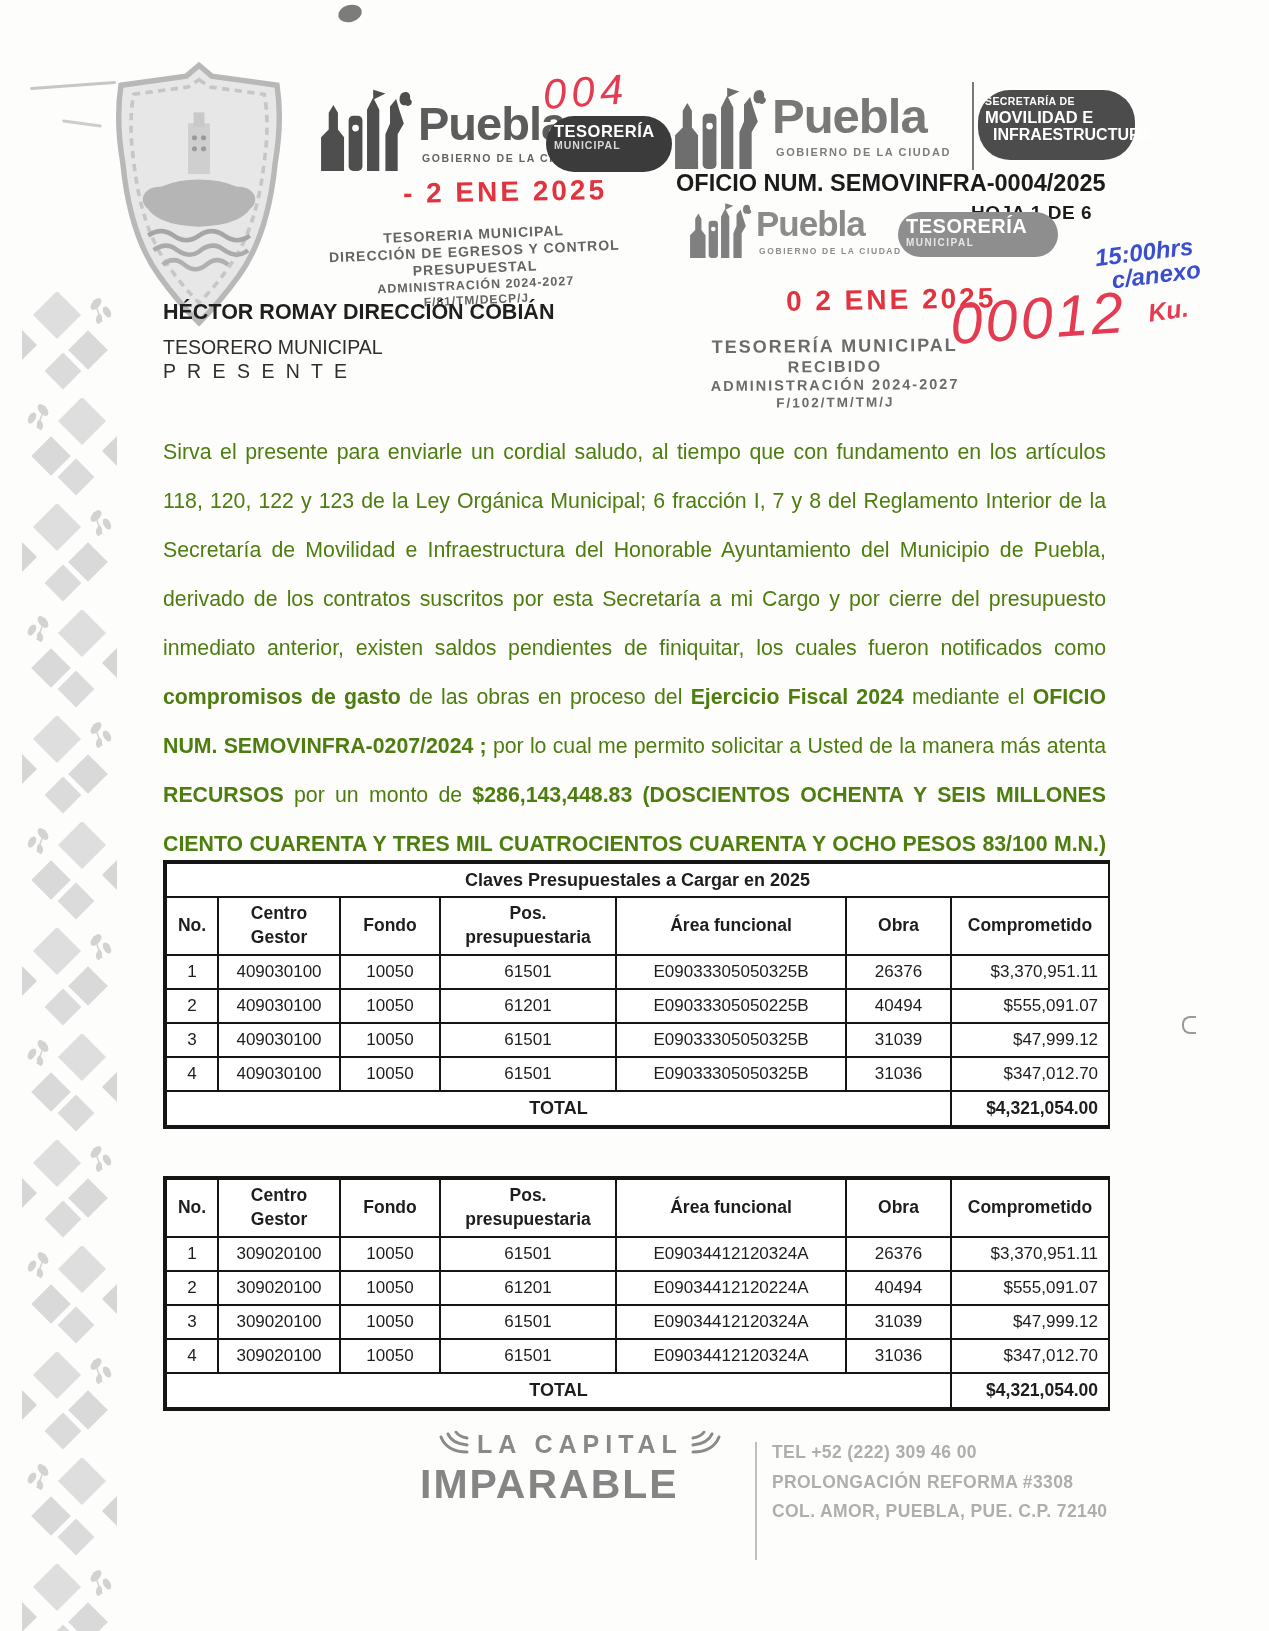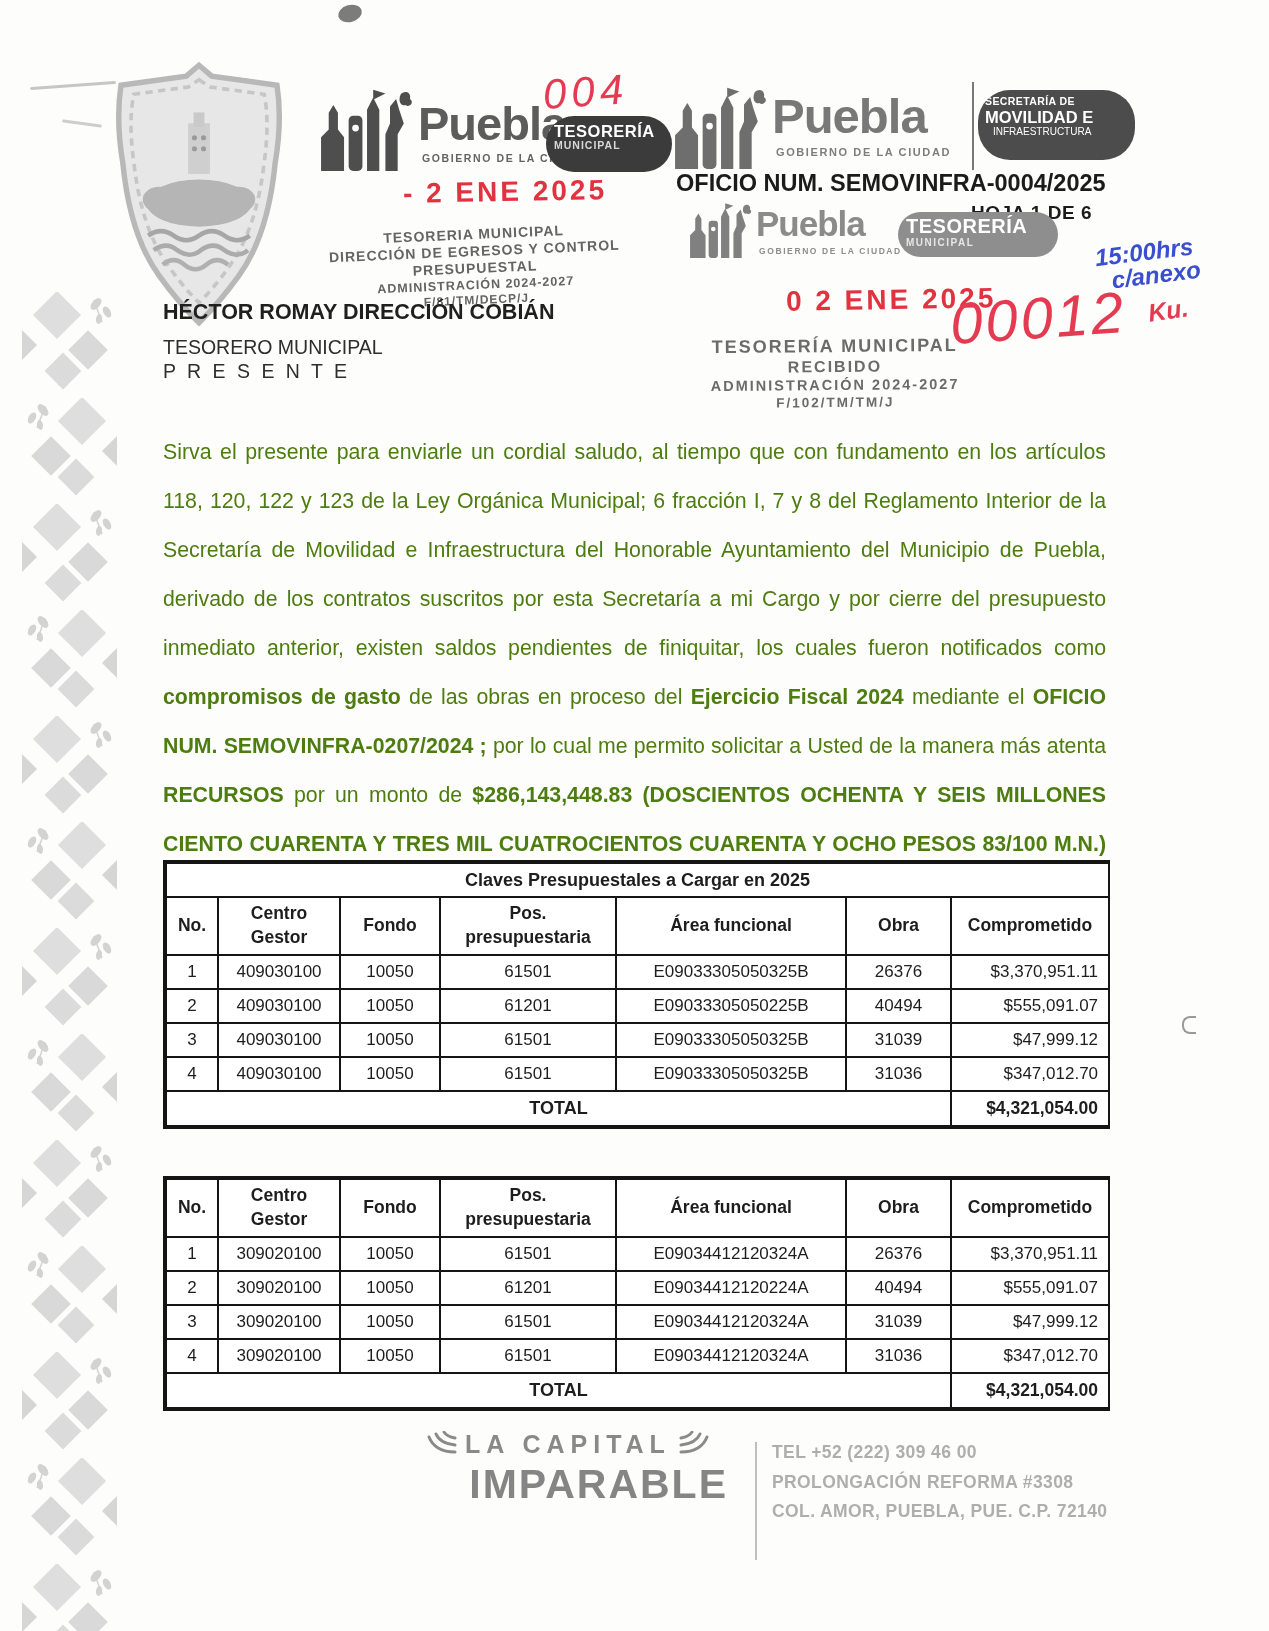--- a/index.html
+++ b/index.html
@@ -27,21 +27,21 @@
   .doc-table table{border-collapse:collapse;width:100%;table-layout:fixed;}
   .doc-table td{border:2px solid #151515;text-align:center;font-size:17px;color:#1d1d1d;
                 padding:0;overflow:hidden;}
   .doc-table td.titlecell{font-weight:700;font-size:18px;height:32px;}
   .doc-table td.headcell{font-weight:800;font-size:17.5px;height:56px;white-space:pre-line;line-height:1.35;}
   .doc-table td.datacell{height:32px;}
   .doc-table td.money{text-align:right;padding-right:10px;}
   .doc-table td.totallabel{font-weight:800;font-size:18px;height:33px;margin-top:45px;}
   .doc-table td.totalvalue{font-weight:800;font-size:17.5px;}
   
-  #footer-logo{left:408px;top:1430px;width:320px;text-align:right;color:#898989;}
+  #footer-logo{left:420px;top:1430px;width:320px;text-align:left;color:#898989;}
   #footer-info{left:772px;top:1438px;font-size:17.5px;line-height:29.5px;color:#aeaeae;
                font-weight:700;letter-spacing:.4px;}
   .vdivider{width:2px;background:#bfbfbf;}
   .artifact{background:#7c7c7c;border-radius:50%;}
 </style>
 </head>
 <body>
 
 <div id="page">
 
@@ -295,21 +295,21 @@
             <path d="M44,54 L44,30 L47,23 L47,12 L51,7 L53,14 L56,23 L52,30 L52,54 Z"></path>
             <path d="M54,4 C57,1 61,3 60,7 C63,9 60,13 57,11 C54,12 52,8 54,4 Z"></path>
           </g>
         </svg></div>
     <div class="abs brandword" style="left:100px;top:6px;font-size:49px;color:#787878;">Puebla</div>
     <div class="abs brandsub" style="left:104px;top:64px;font-size:11px;color:#7d7d7d;">GOBIERNO DE LA CIUDAD</div>
     <div class="abs vdivider" style="left:300px;top:0;height:88px;background:#787878;"></div>
     <div class="abs stampbox" style="left:306px;top:8px;width:150px;height:64px;background:#4c4c4c;padding:6px 0 0 7px;">
       <div style="font-size:10.5px;font-weight:800;letter-spacing:.4px;">SECRETARÍA DE</div>
       <div style="font-size:16.5px;font-weight:800;">MOVILIDAD E</div>
-      <div style="font-size:10px;font-weight:400;padding-left:8px;">INFRAESTRUCTURA</div>
+      <div style="font-size:16px;font-weight:700;padding-left:8px;">INFRAESTRUCTURA</div>
     </div>
   </div>
 
   <div class="abs" style="left:676px;top:170px;font-size:23.5px;font-weight:800;color:#1b1b1b;">OFICIO NUM. SEMOVINFRA-0004/2025</div>
   <div class="abs" style="left:971px;top:202px;font-size:19px;font-weight:800;color:#1b1b1b;letter-spacing:.5px;">HOJA 1 DE 6</div>
 
   <div class="abs" style="left:688px;top:196px;width:380px;height:66px;">
     <div class="abs skyline" style="left:0;top:4px;width:64px;height:60px;"><svg viewBox="0 0 62 56" width="100%" height="100%" preserveAspectRatio="xMidYMax meet">
           <g fill="#808080">
             <path d="M2,54 L2,32 L7,27 L7,16 L10,11 L13,16 L13,27 L17,32 L17,54 Z"></path>

